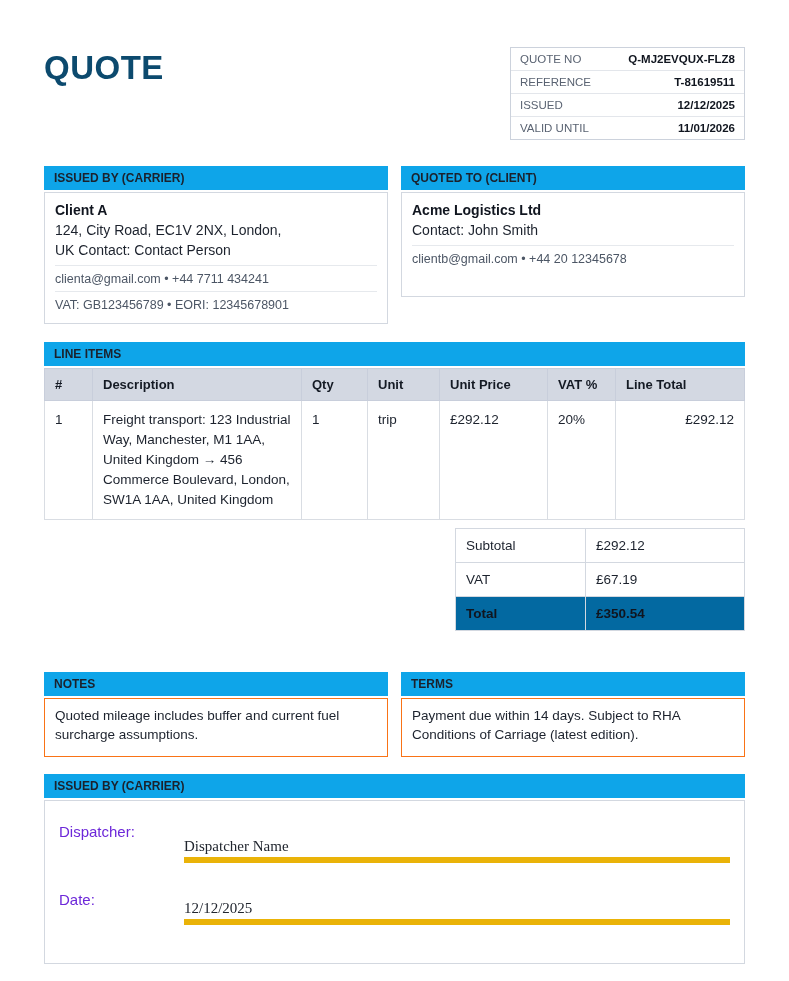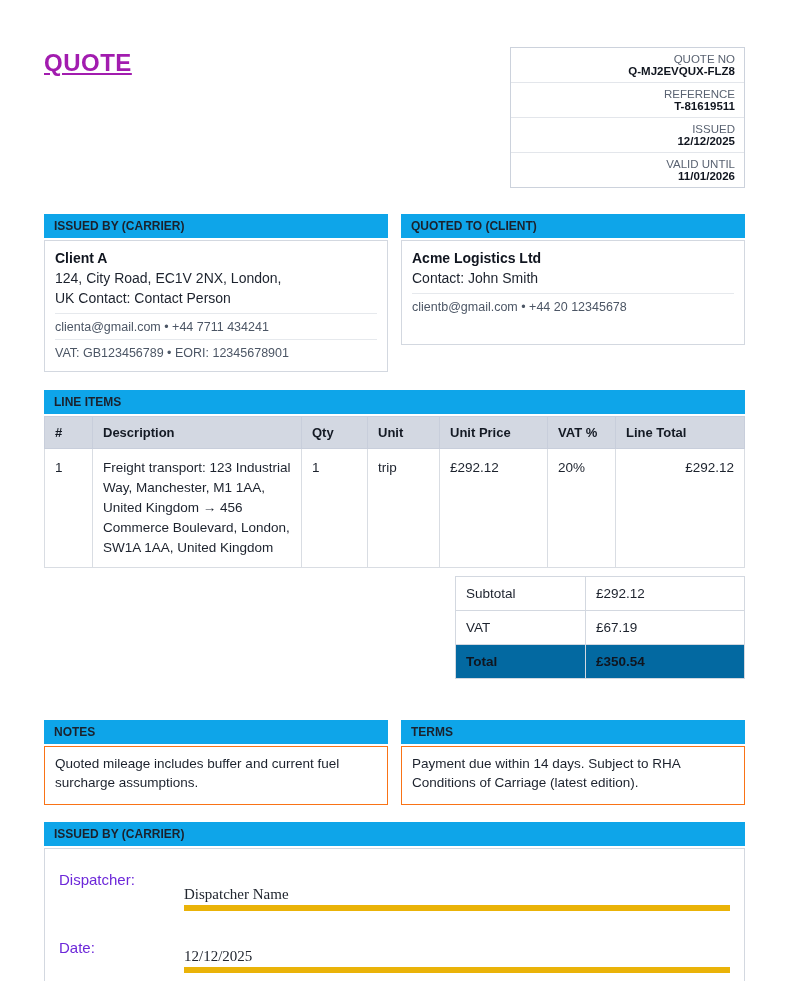--- a/index.html
+++ b/index.html
@@ -8,23 +8,23 @@
     width: 789px; height: 981px;
     font-family: "Liberation Sans", sans-serif;
     color: #171c26;
     position: relative;
     overflow: hidden;
   }
   .content { width: 701px; margin: 0 44px; }
 
   
   .top-row { display: flex; justify-content: space-between; align-items: flex-start; padding-top: 47px; }
-  .doc-title { font-size: 24px; font-weight: 700; letter-spacing: 0.5px; color: #a21caf; padding-top: 2px; text-decoration: underline; }
+  .doc-title { font-size: 33px; font-weight: 700; letter-spacing: 0.5px; color: #0c4a6e; padding-top: 2px; }
   .meta-box { width: 235px; border: 1px solid #ccd2dc; }
-  .meta-row { display: flex; justify-content: space-between; align-items: flex-end; padding: 5px 9px; border-bottom: 1px solid #e3e6eb; flex-direction: column; }
+  .meta-row { display: flex; justify-content: space-between; align-items: flex-start; padding: 5px 9px; border-bottom: 1px solid #e3e6eb; }
   .meta-row:last-child { border-bottom: none; }
   .meta-label { font-size: 11.5px; color: #5a6372; }
   .meta-value { font-size: 11.5px; font-weight: 700; color: #10151f; }
 
   
   .bar { background: #0ea5e9; padding: 5px 10px; font-size: 12px; font-weight: 700; color: #1b212c; margin-bottom: 2px; }
 
   
   .party-row { display: flex; gap: 13px; margin-top: 26px; }
   .party-box { flex: 1; }

